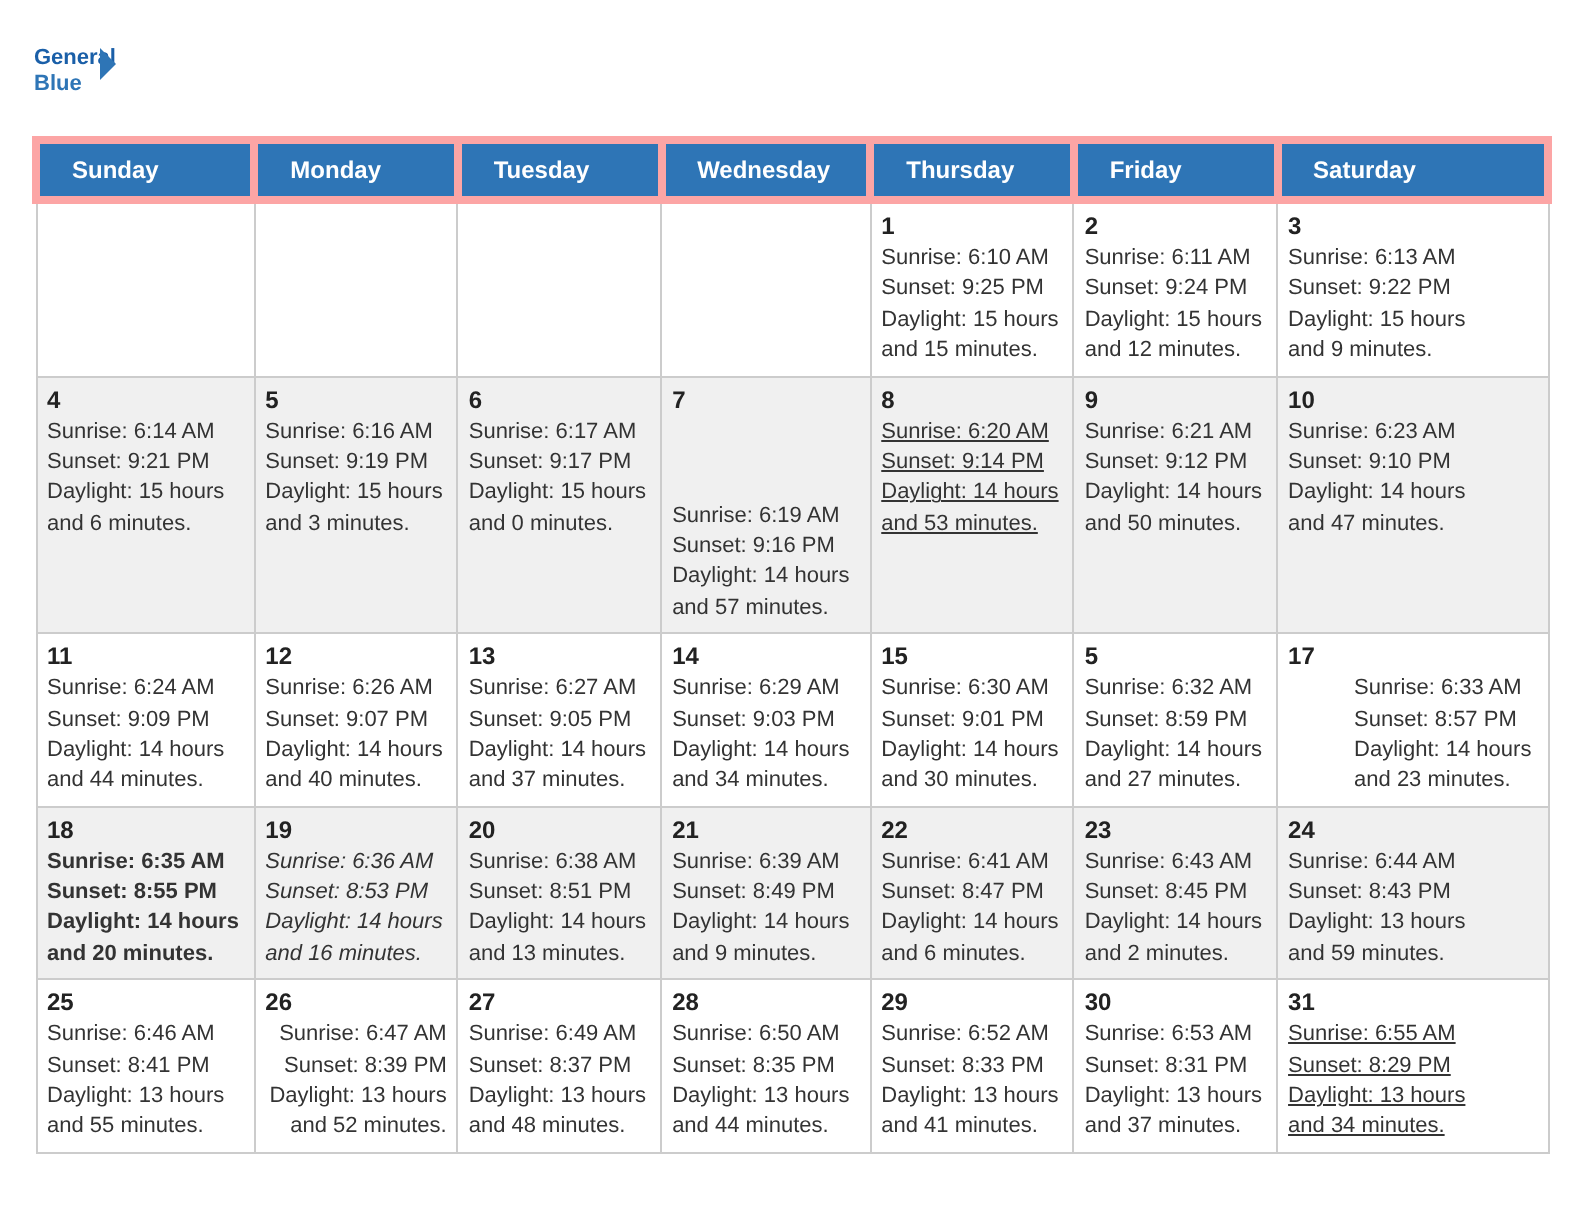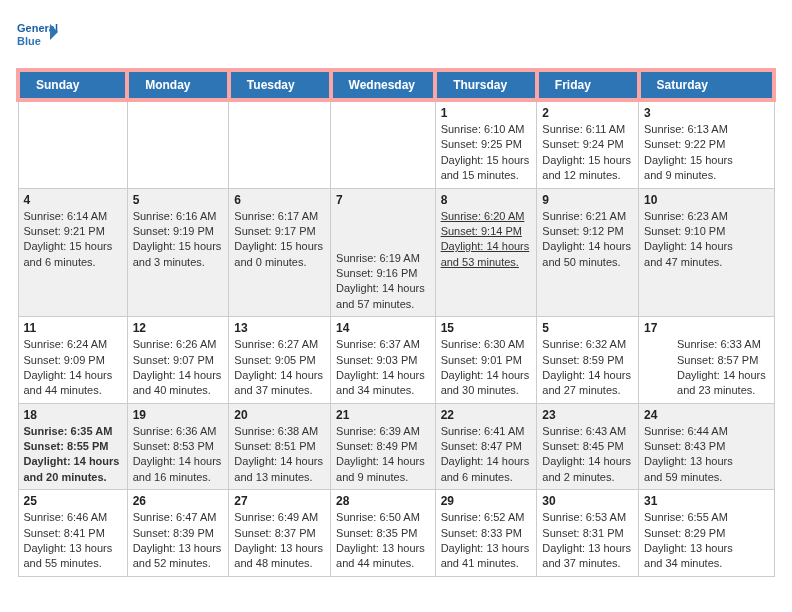--- a/index.html
+++ b/index.html
@@ -208,21 +208,21 @@
         </td>
         <td>
           <span class="day-num">13</span>
           <div class="cell-content" style="white-space: pre-line;">Sunrise: 6:27 AM
 Sunset: 9:05 PM
 Daylight: 14 hours
 and 37 minutes.</div>
         </td>
         <td>
           <span class="day-num">14</span>
-          <div class="cell-content" style="white-space: pre-line;">Sunrise: 6:37 AM
+          <div class="cell-content" style="white-space: pre-line;">Sunrise: 6:29 AM
 Sunset: 9:03 PM
 Daylight: 14 hours
 and 34 minutes.</div>
         </td>
         <td>
           <span class="day-num">15</span>
           <div class="cell-content" style="white-space: pre-line;">Sunrise: 6:30 AM
 Sunset: 9:01 PM
 Daylight: 14 hours
 and 30 minutes.</div>
@@ -245,21 +245,21 @@
       <tr>
         <td>
           <span class="day-num">18</span>
           <div class="cell-content" style="white-space: pre-line; font-weight: bold;">Sunrise: 6:35 AM
 Sunset: 8:55 PM
 Daylight: 14 hours
 and 20 minutes.</div>
         </td>
         <td>
           <span class="day-num">19</span>
-          <div class="cell-content" style="white-space: pre-line;">Sunrise: 6:36 AM
+          <div class="cell-content" style="white-space: pre-line; font-style: italic;">Sunrise: 6:36 AM
 Sunset: 8:53 PM
 Daylight: 14 hours
 and 16 minutes.</div>
         </td>
         <td>
           <span class="day-num">20</span>
           <div class="cell-content" style="white-space: pre-line;">Sunrise: 6:38 AM
 Sunset: 8:51 PM
 Daylight: 14 hours
 and 13 minutes.</div>
@@ -296,21 +296,21 @@
       <tr>
         <td>
           <span class="day-num">25</span>
           <div class="cell-content" style="white-space: pre-line;">Sunrise: 6:46 AM
 Sunset: 8:41 PM
 Daylight: 13 hours
 and 55 minutes.</div>
         </td>
         <td>
           <span class="day-num">26</span>
-          <div class="cell-content" style="white-space: pre-line;">Sunrise: 6:47 AM
+          <div class="cell-content" style="white-space: pre-line; text-align: right;">Sunrise: 6:47 AM
 Sunset: 8:39 PM
 Daylight: 13 hours
 and 52 minutes.</div>
         </td>
         <td>
           <span class="day-num">27</span>
           <div class="cell-content" style="white-space: pre-line;">Sunrise: 6:49 AM
 Sunset: 8:37 PM
 Daylight: 13 hours
 and 48 minutes.</div>
@@ -331,20 +331,20 @@
         </td>
         <td>
           <span class="day-num">30</span>
           <div class="cell-content" style="white-space: pre-line;">Sunrise: 6:53 AM
 Sunset: 8:31 PM
 Daylight: 13 hours
 and 37 minutes.</div>
         </td>
         <td>
           <span class="day-num">31</span>
-          <div class="cell-content" style="white-space: pre-line;">Sunrise: 6:55 AM
+          <div class="cell-content" style="white-space: pre-line; text-decoration: underline;">Sunrise: 6:55 AM
 Sunset: 8:29 PM
 Daylight: 13 hours
 and 34 minutes.</div>
         </td>
       </tr>
     </tbody>
 </table>
 
 </body></html>

